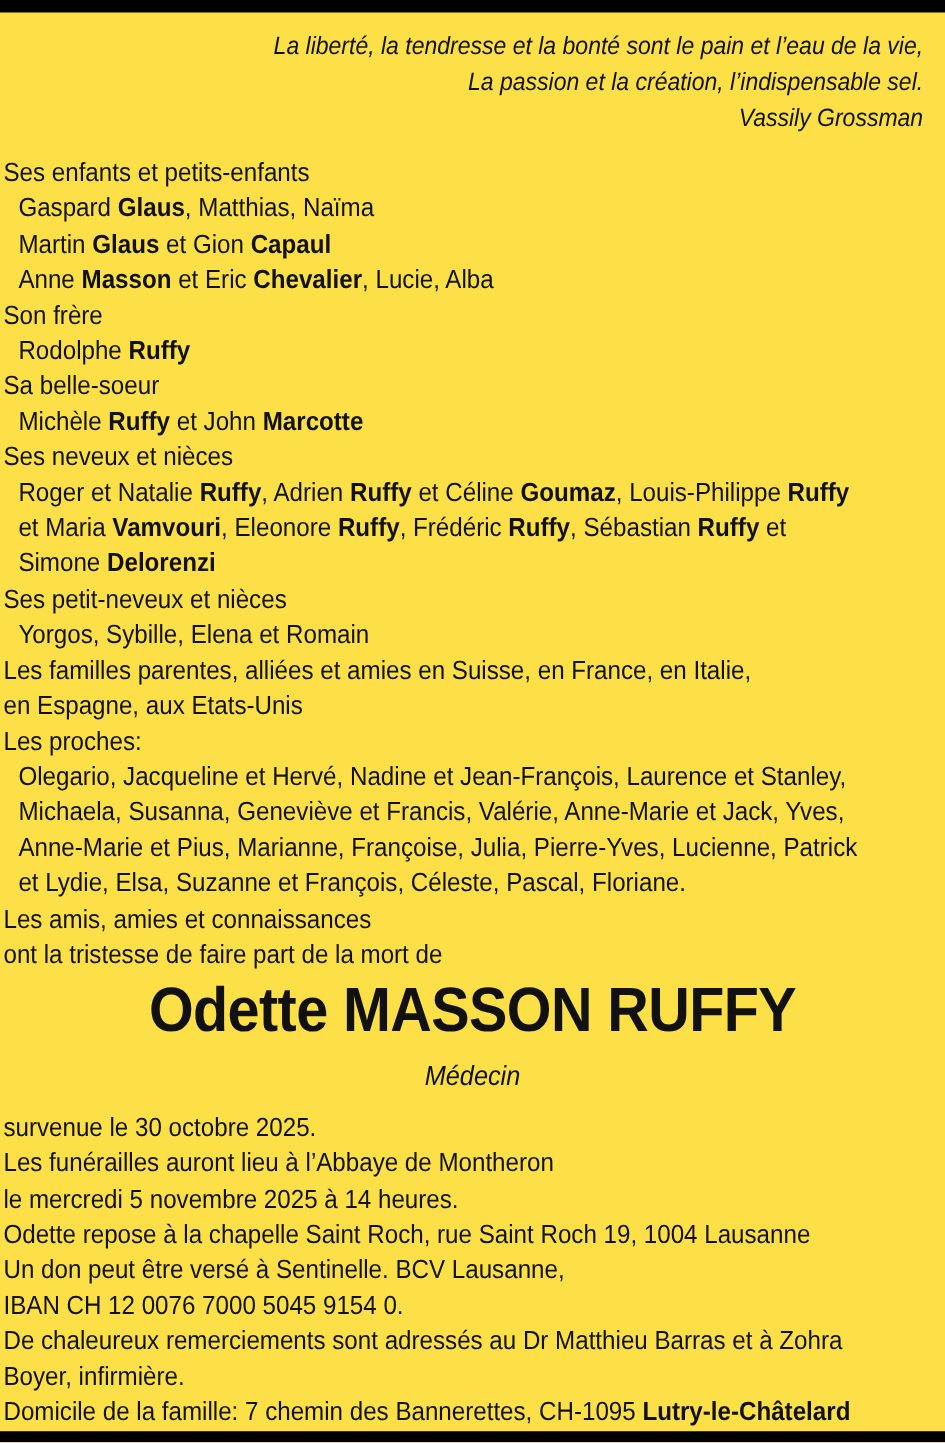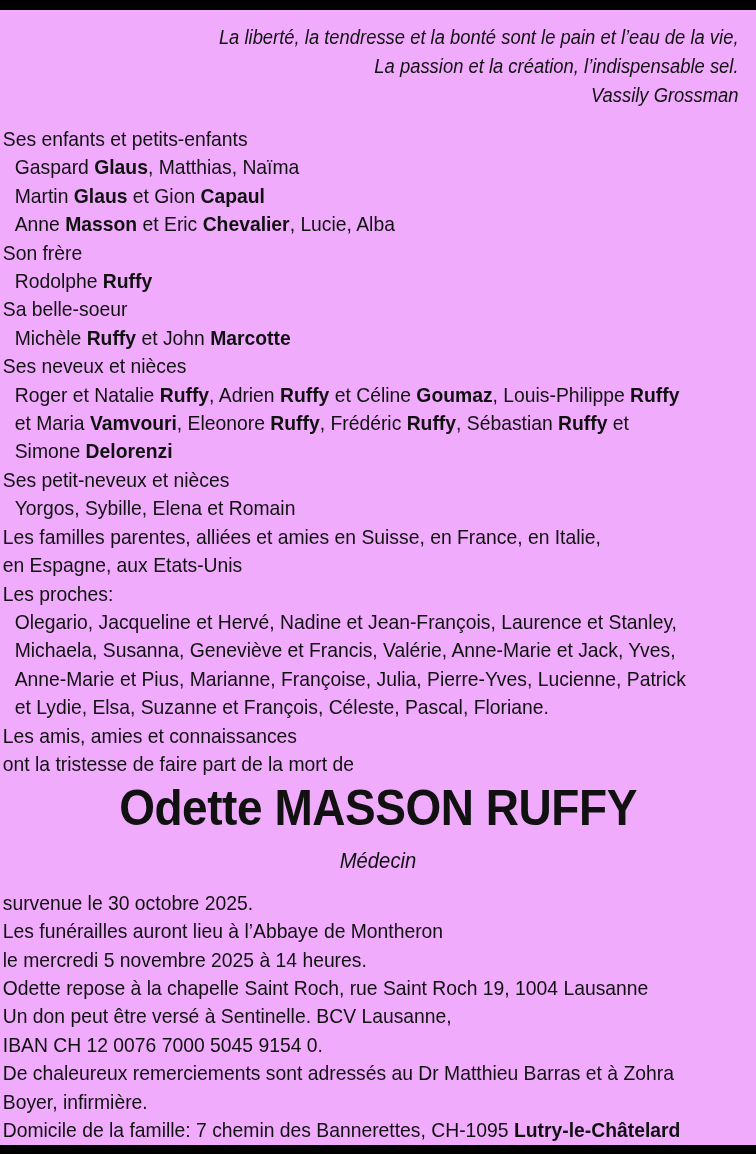--- a/index.html
+++ b/index.html
@@ -2,21 +2,21 @@
 <html><head>
 <meta charset="utf-8">
 <style>
   * { margin: 0; padding: 0; box-sizing: border-box; }
   html, body { background: #ffffff; }
   .page {
     position: relative;
     width: 756px;
     height: 1154px;
     margin: 0 auto;
-    background: #f0abfc;
+    background: #fde047;
     color: #111111;
     font-family: "Liberation Sans", sans-serif;
     overflow: hidden;
   }
   .bar {
     position: absolute;
     left: 0;
     width: 756px;
     background: #000000;
   }

